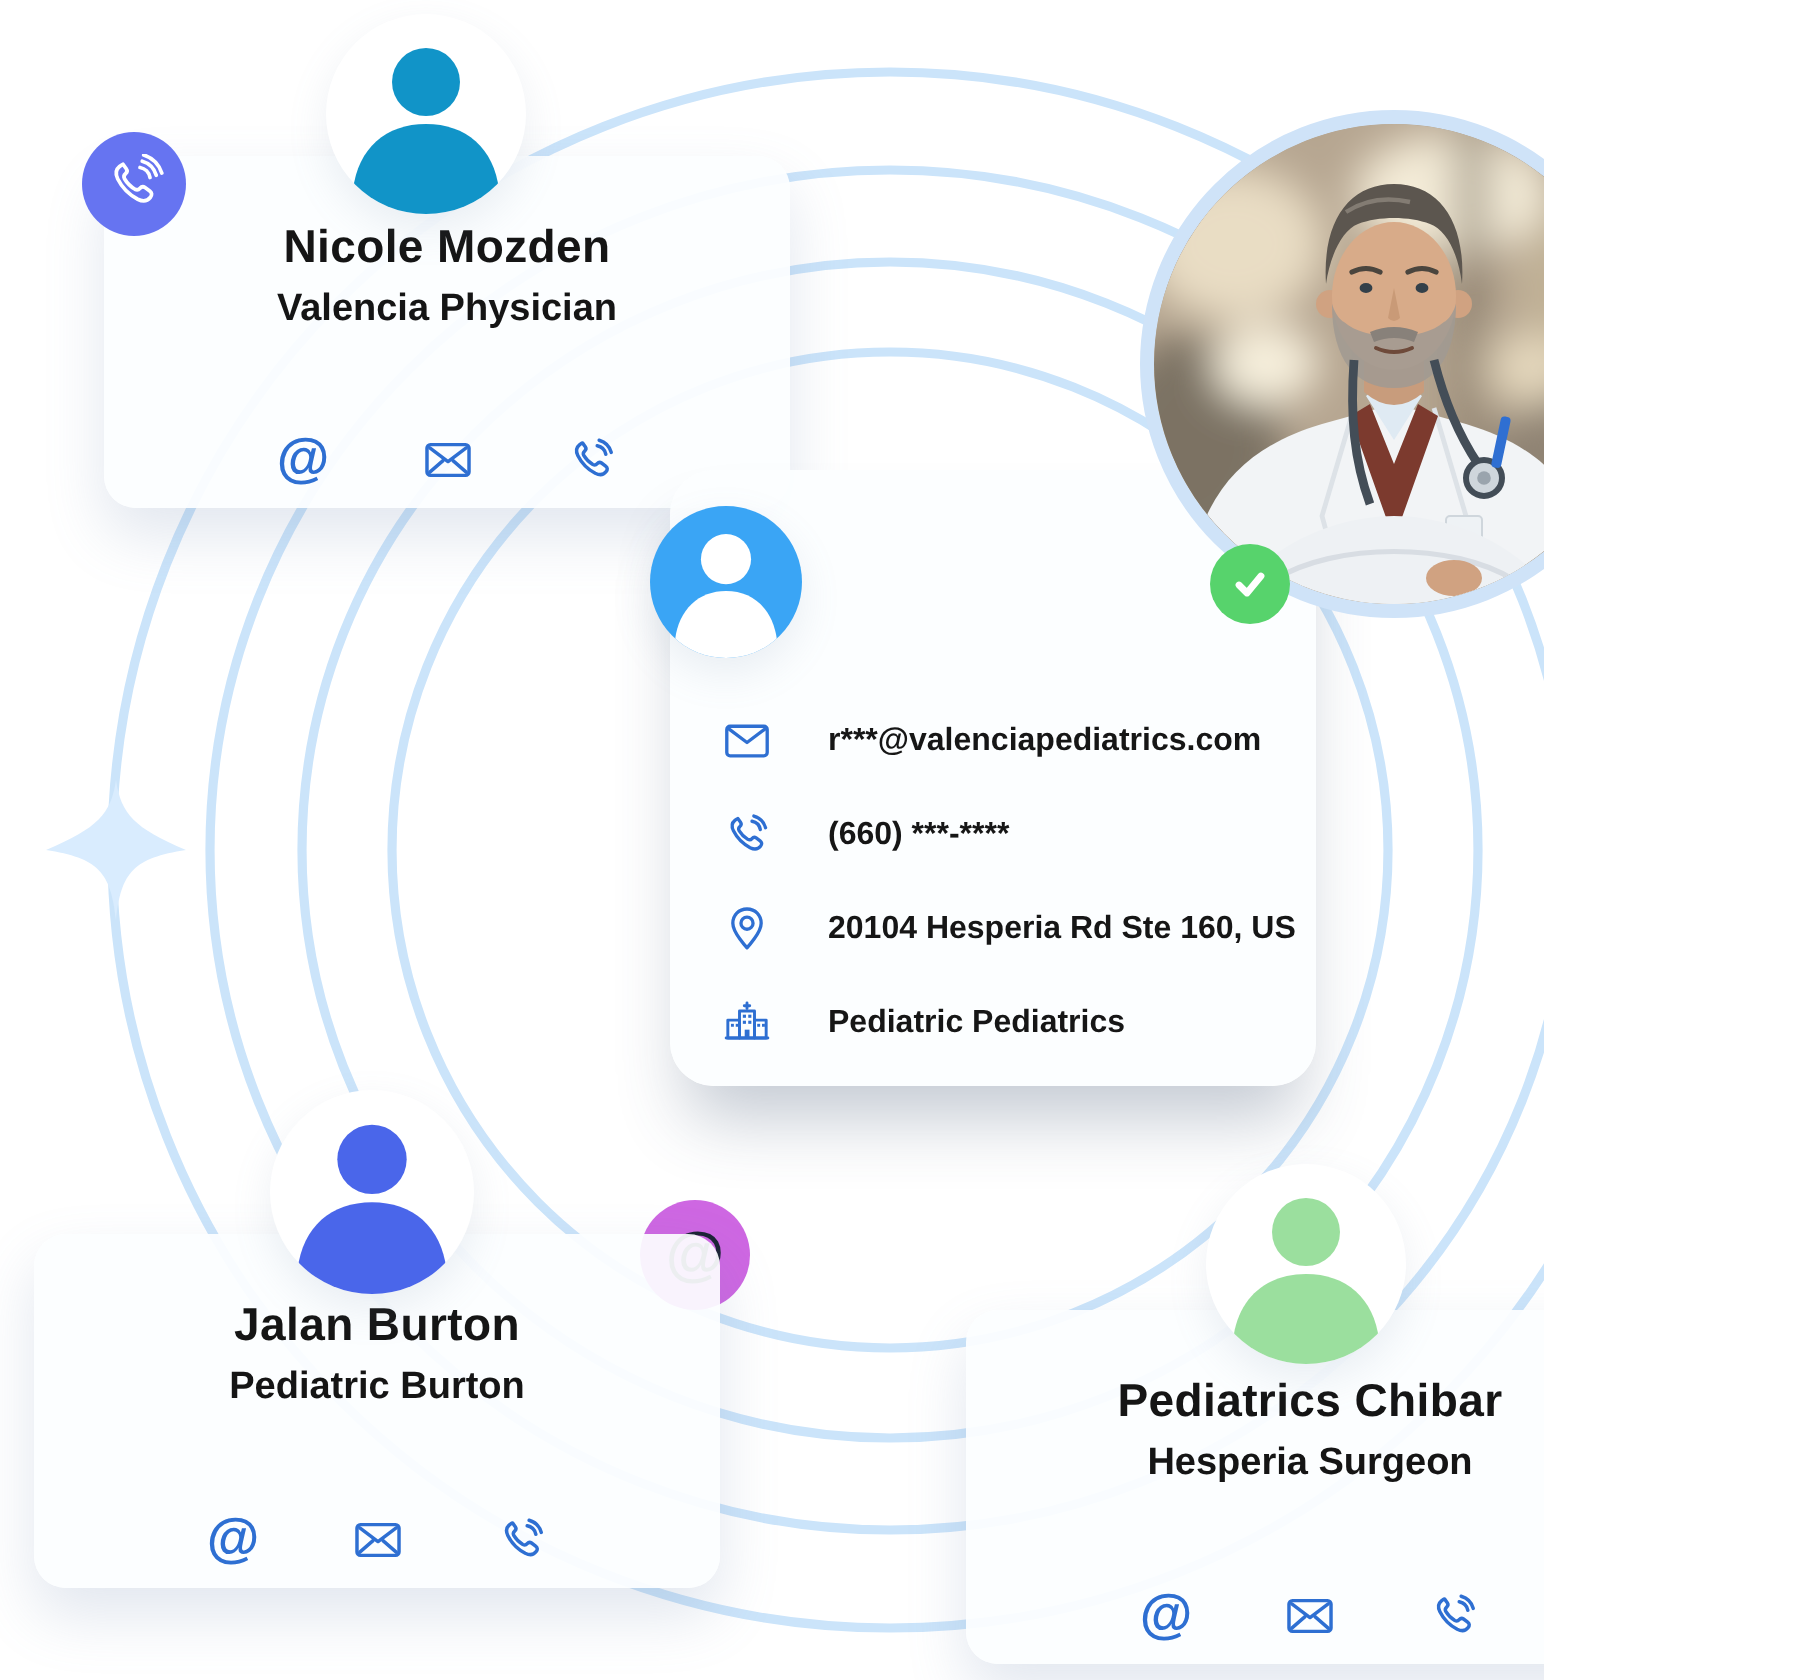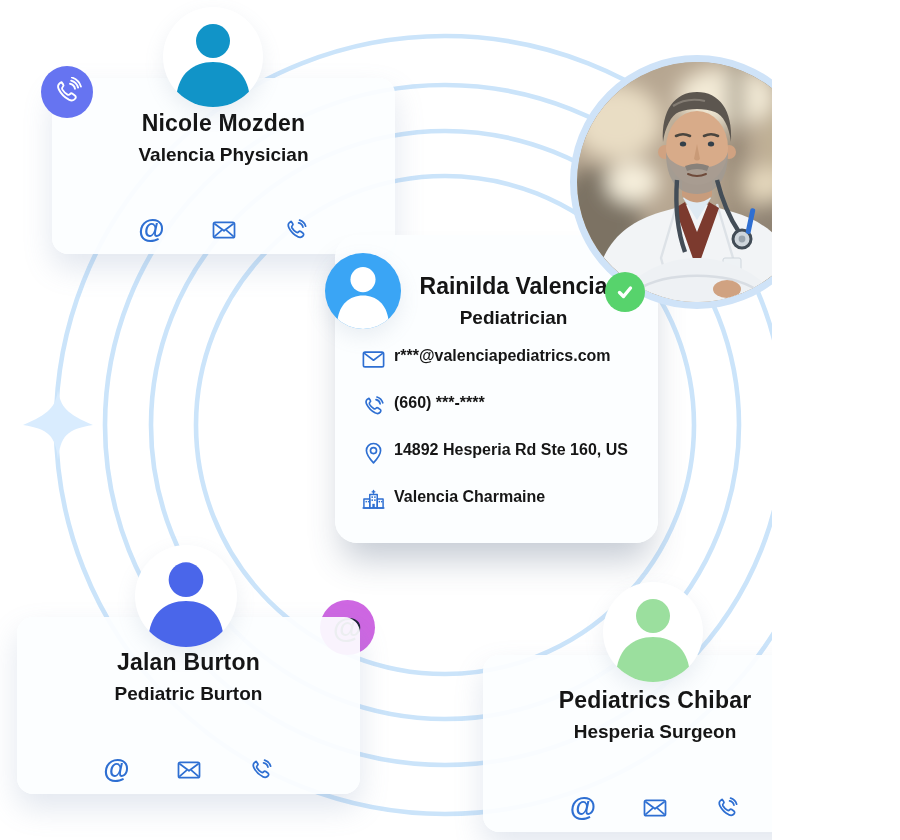--- a/index.html
+++ b/index.html
@@ -23,21 +23,21 @@
   .ico{width:26px;height:26px;}
   .card-nicole{left:52px;top:78px;width:343px;height:144px;}
   .card-jalan{left:17px;top:617px;width:343px;height:145px;text-align:center;}
   .card-charmaine{left:483px;top:655px;width:344px;height:145px;}
   .card-rainilda{left:335px;top:235px;width:323px;height:308px;border-radius:22px;
         box-shadow:0 24px 34px -8px rgba(60,80,110,0.30);}
   .r-head{position:absolute;left:60px;right:26px;top:38px;text-align:center;}
   .r-name{font-size:23px;font-weight:700;}
   .r-title{font-size:19px;font-weight:600;margin-top:7px;}
   .r-contacts{position:absolute;left:26px;top:112px;right:14px;}
-  .crow{display:flex;align-items:flex-start;gap:8px;height:47px;}
+  .crow{display:flex;align-items:center;gap:28px;height:47px;}
   .crow .ico{width:25px;height:25px;color:#2e6fd2;flex:0 0 auto;}
   .cval{font-size:16px;font-weight:700;color:#161616;white-space:nowrap;}
   
   .avatar{position:absolute;border-radius:50%;overflow:hidden;z-index:5;background:#ffffff;
           box-shadow:0 8px 20px rgba(120,140,170,0.14);}
   .av-nicole{left:163px;top:7px;width:100px;height:100px;color:#1194c8;}
   .av-jalan{left:135px;top:545px;width:102px;height:102px;color:#4a66ea;}
   .av-charmaine{left:603px;top:582px;width:100px;height:100px;color:#9bdf9e;}
   .av-rainilda{left:325px;top:253px;width:76px;height:76px;background:#3aa5f5;color:#ffffff;}
   .avatar svg{width:100%;height:100%;}
@@ -151,24 +151,20 @@
       </svg>
       <svg class="ico" viewBox="0 0 24 24" fill="none" stroke="currentColor" stroke-width="1.6" stroke-linecap="round" stroke-linejoin="round">
         <path d="M7.6 4.1 8.9 5.9 C9.4 6.6 9.3 7.3 8.6 7.9 C7.9 8.5 7.8 9.1 8.2 9.9 C9.2 11.6 10.7 13.1 12.4 14.1 C13.2 14.5 13.8 14.4 14.4 13.7 C15 13 15.7 12.9 16.4 13.4 L18.3 14.8 C19.2 15.5 19.3 16.4 18.5 17.4 C17.3 18.9 15.7 19.2 13.5 18.1 C10.1 16.3 7.2 13.4 5.5 10 C4.4 7.8 4.7 6.2 6.2 5 C6.7 4.6 7.3 4.2 7.6 4.1 Z"></path>
         <path d="M14.4 5.4 A5 5 0 0 1 18.4 9.4"></path>
           <path d="M15.3 2.9 A8.2 8.2 0 0 1 20.9 8.5"></path>
       </svg>
     </div>
   </div>
 
   <div class="card card-rainilda">
-    <div class="r-head">
-      <div class="r-name">Rainilda Valencia</div>
-      <div class="r-title">Pediatrician</div>
-    </div>
     <div class="r-contacts">
       <div class="crow">
         <svg class="ico" viewBox="0 0 24 24" fill="none" stroke="currentColor" stroke-width="1.6" stroke-linecap="round" stroke-linejoin="round">
           <rect x="2.3" y="4.9" width="19.4" height="14.2" rx="1.6"></rect>
           <path d="M3.6 6.4 12 12.7 20.4 6.4"></path>
         </svg>
         <span class="cval">r***@valenciapediatrics.com</span>
       </div>
       <div class="crow">
         <svg class="ico" viewBox="0 0 24 24" fill="none" stroke="currentColor" stroke-width="1.6" stroke-linecap="round" stroke-linejoin="round">
@@ -176,42 +172,42 @@
           <path d="M14.4 5.4 A5 5 0 0 1 18.4 9.4"></path>
             <path d="M15.3 2.9 A8.2 8.2 0 0 1 20.9 8.5"></path>
         </svg>
         <span class="cval">(660) ***-****</span>
       </div>
       <div class="crow">
         <svg class="ico" viewBox="0 0 24 24" fill="none" stroke="currentColor" stroke-width="1.6" stroke-linecap="round" stroke-linejoin="round">
           <path d="M12 2.4 C8 2.4 5.2 5.4 5.2 9.2 C5.2 13.8 12 21 12 21 C12 21 18.8 13.8 18.8 9.2 C18.8 5.4 16 2.4 12 2.4 Z"></path>
           <circle cx="12" cy="9.2" r="2.9"></circle>
         </svg>
-        <span class="cval">14892 Hesperia Rd Ste 160, US</span>
+        <span class="cval">20104 Hesperia Rd Ste 160, US</span>
       </div>
       <div class="crow">
         <svg class="ico" viewBox="0 0 24 24" fill="none" stroke="currentColor" stroke-width="1.4" stroke-linecap="round" stroke-linejoin="round">
           <rect x="8.4" y="6.2" width="7.2" height="13"></rect>
           <rect x="2.8" y="10.6" width="5.6" height="8.6"></rect>
           <rect x="15.6" y="10.6" width="5.6" height="8.6"></rect>
           <path d="M12 2.4 V5 M10.7 3.7 H13.3"></path>
           <path d="M2 19.2 H22"></path>
           <g fill="currentColor" stroke="none">
             <rect x="10" y="8" width="1.5" height="1.5"></rect>
               <rect x="12.6" y="8" width="1.5" height="1.5"></rect>
             <rect x="10" y="10.9" width="1.5" height="1.5"></rect>
               <rect x="12.6" y="10.9" width="1.5" height="1.5"></rect>
             <rect x="10.9" y="15.2" width="2.3" height="4"></rect>
             <rect x="4.3" y="12.4" width="1.4" height="1.4"></rect>
               <rect x="6.6" y="12.4" width="1.4" height="1.4"></rect>
             <rect x="16.9" y="12.4" width="1.4" height="1.4"></rect>
               <rect x="19.2" y="12.4" width="1.4" height="1.4"></rect>
           </g>
         </svg>
-        <span class="cval">Valencia Charmaine</span>
+        <span class="cval">Pediatric Pediatrics</span>
       </div>
     </div>
   </div>
 
   <div class="photo">
     <svg viewBox="0 0 240 240" width="240" height="240">
       <defs>
         <clipPath id="pc">
             <circle cx="120" cy="120" r="120"></circle>
           </clipPath>

